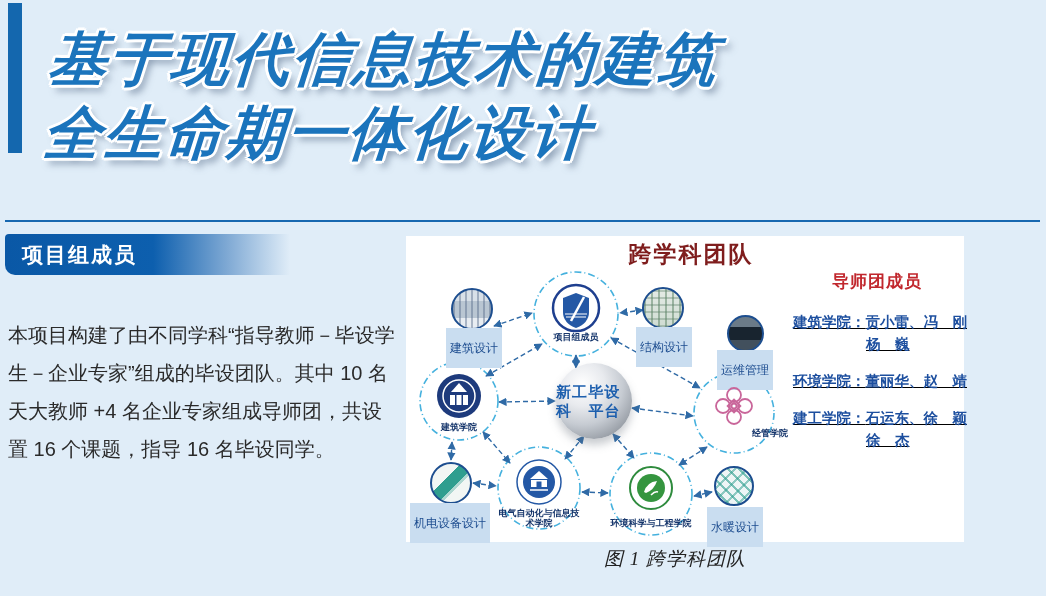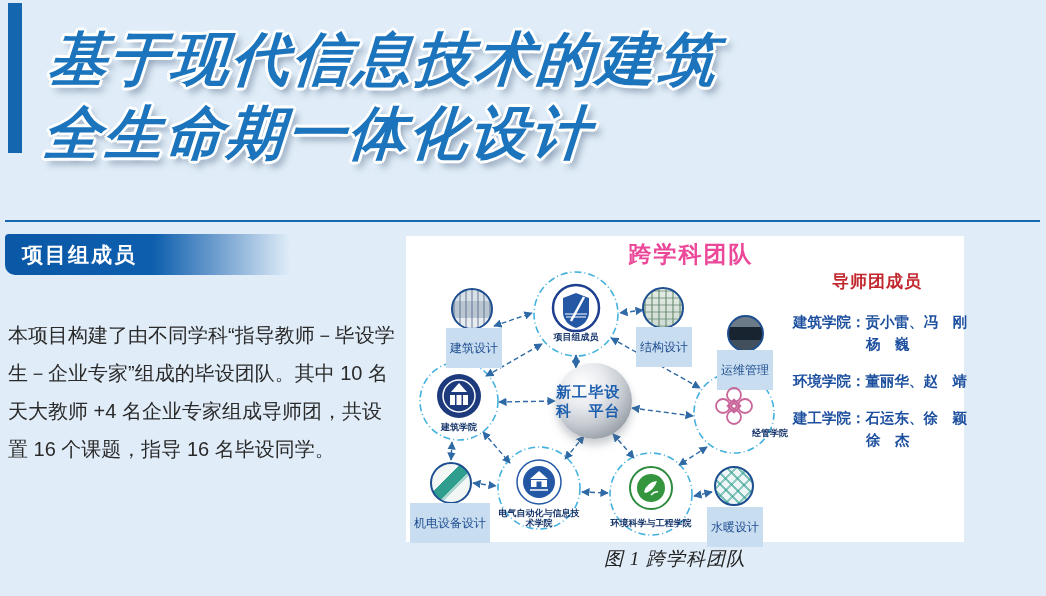--- a/index.html
+++ b/index.html
@@ -37,21 +37,21 @@
     position:absolute;left:8px;top:296px;width:392px;
     font-size:20px;line-height:38px;color:#2a2a2a;
   }
   
   .figure{
     position:absolute;left:406px;top:236px;width:558px;height:306px;
     background:#fff;
   }
   .fig-title{
     position:absolute;left:170px;top:3px;width:230px;text-align:center;
-    font-size:23px;font-weight:bold;color:#ec4899;letter-spacing:2px;
+    font-size:23px;font-weight:bold;color:#7f1d1d;letter-spacing:2px;
   }
   svg.diagram{position:absolute;left:0;top:0;}
   .node{position:absolute;border-radius:50%;box-sizing:border-box;}
   .photo{border:2px solid #1d4e8f;background-color:#dfe6ee;}
   .p-arch{left:45px;top:52px;width:42px;height:42px;
     background-image:
       repeating-linear-gradient(90deg,rgba(90,110,140,.45) 0 2px,transparent 2px 6px),
       linear-gradient(180deg,#d8e0e8 0 30%,#b9c6d2 30% 75%,#e8edf2 75%);}
   .p-struct{left:236px;top:51px;width:42px;height:42px;
     background-image:
@@ -83,21 +83,21 @@
     box-shadow:0 6px 8px rgba(100,110,120,.35);
     display:flex;align-items:center;justify-content:center;
     font-size:15px;font-weight:bold;color:#1d5fae;line-height:19px;letter-spacing:1px;
   }
   
   .mentors{position:absolute;left:387px;top:34px;width:168px;}
   .mentors-title{
     text-align:center;font-size:17px;font-weight:bold;color:#c1272d;
     letter-spacing:1px;margin-bottom:18px;
   }
-  .m-group{margin-bottom:15px;}
+  .m-group{margin-bottom:15px;text-decoration:underline;}
   .m-row{font-size:14.5px;font-weight:bold;color:#1d4f9f;line-height:22px;white-space:nowrap;}
   .m-row .indent{display:inline-block;width:73px;}
   .fig-caption{
     position:absolute;left:540px;top:546px;width:270px;text-align:center;
     font-family:"Liberation Serif",serif;font-style:italic;
     font-size:19px;color:#222;letter-spacing:1px;
   }
 </style>
 </head>
 <body>

